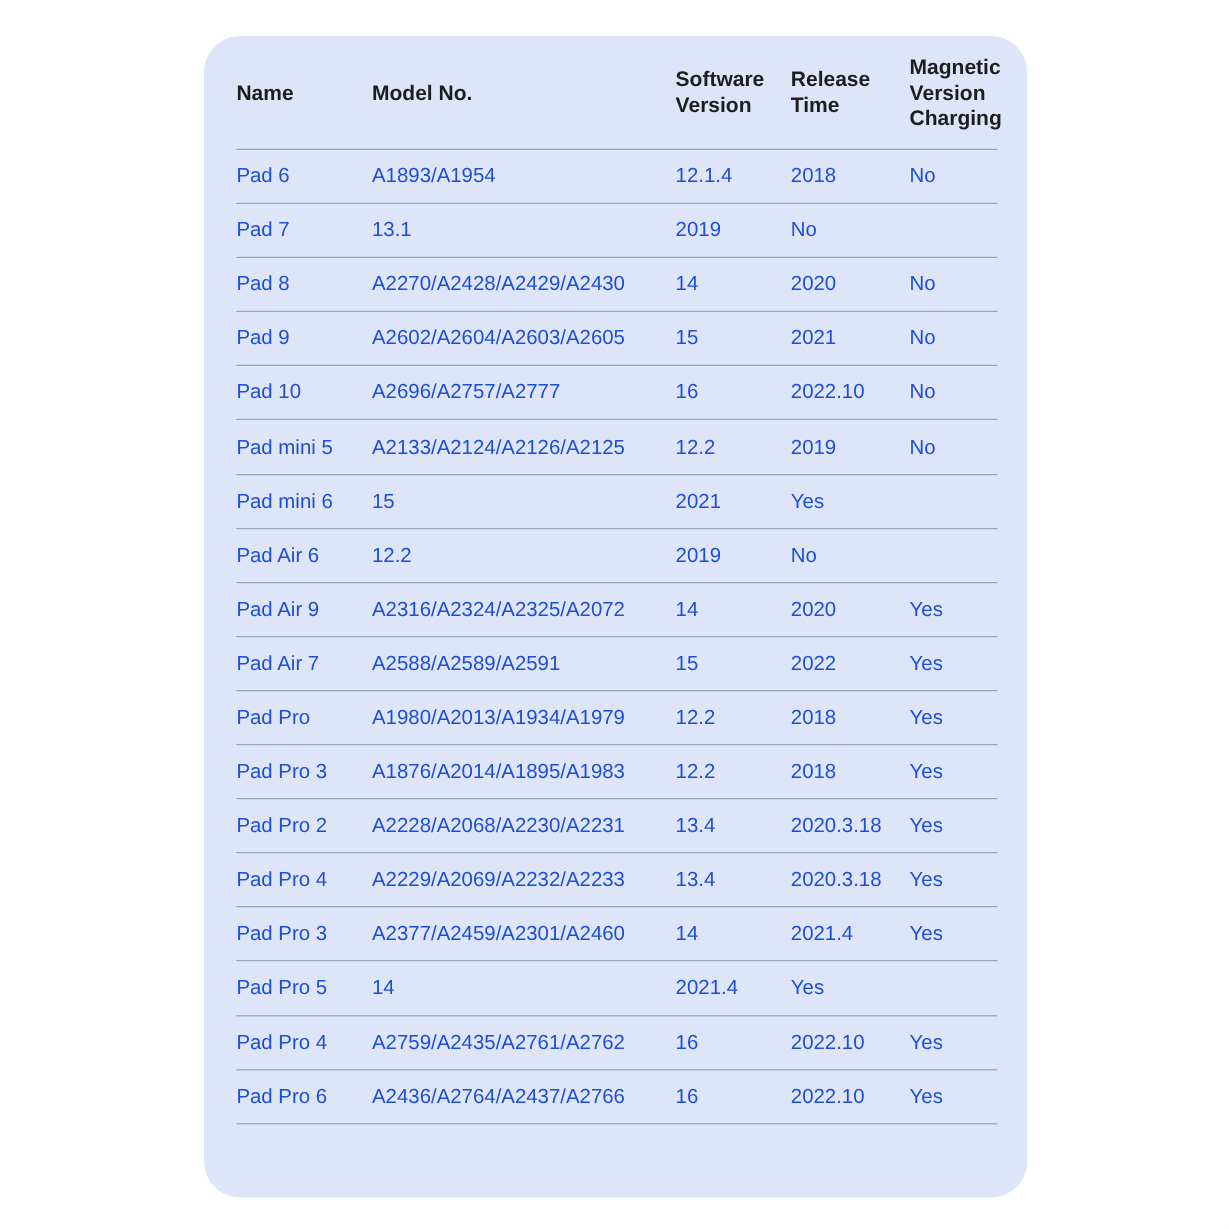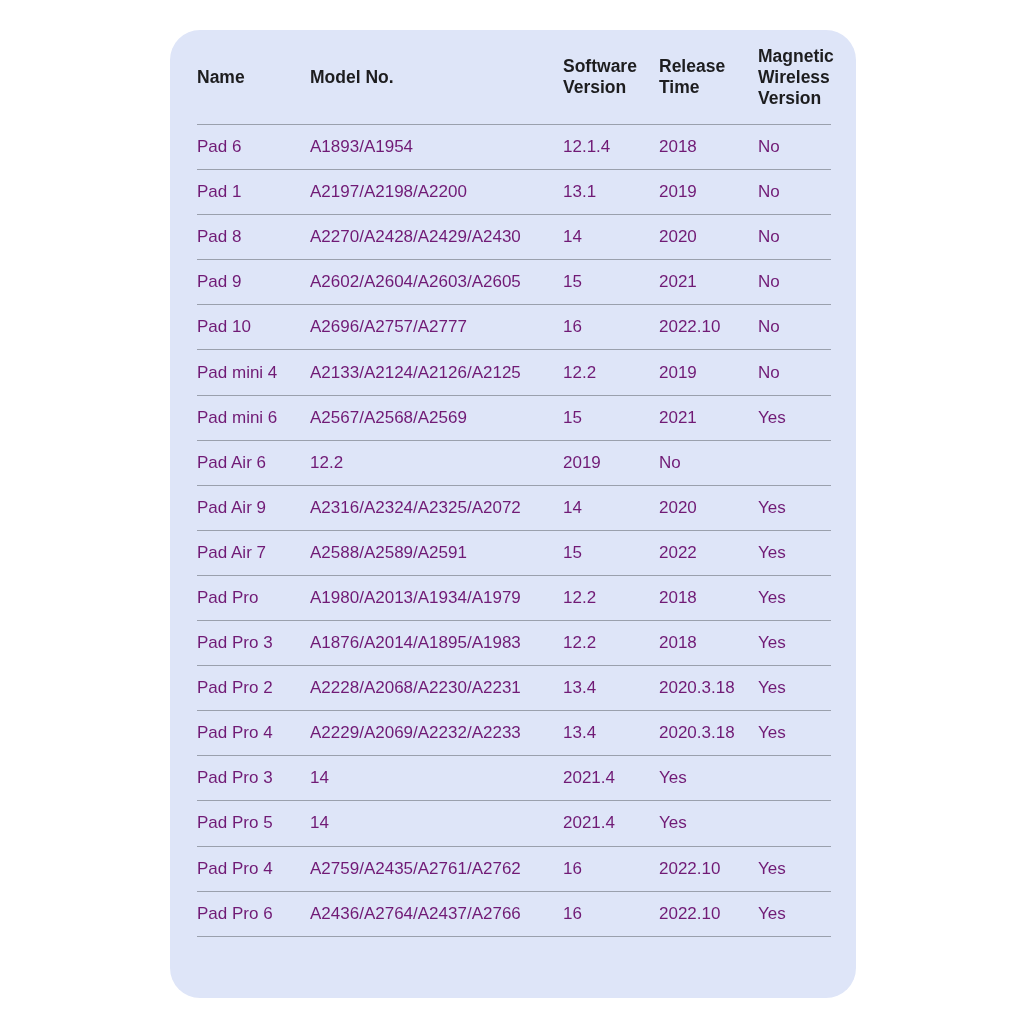--- a/index.html
+++ b/index.html
@@ -15,51 +15,50 @@
     align-items:center; height:95px;
     border-bottom:1px solid #9aa0ad;
     font-weight:bold; font-size:17.5px; line-height:21px; color:#1d1d1f;
   }
   .hrow .cell { padding-right:16px; overflow:visible; }
   .hrow .cell:last-child { padding-right:0; width:90px; }
   .drow {
     display:grid; grid-template-columns:113px 253px 96px 99px 73px;
     align-items:center; height:45.1px;
     border-bottom:1px solid #9aa0ad;
-    font-size:17px; color:#701a75;
+    font-size:17px; color:#1d4ed8;
   }
   .cell { white-space:normal; }
   .drow .cell { white-space:nowrap; padding-right:8px; }
 </style>
 </head>
 <body>
 
 <div class="page">
   <div class="card">
     <div class="table">
 
       <div class="hrow">
         <div class="cell">Name</div>
         <div class="cell">Model No.</div>
         <div class="cell">Software Version</div>
         <div class="cell">Release Time</div>
-        <div class="cell">Magnetic Wireless Version</div>
+        <div class="cell">Magnetic Version Charging</div>
       </div>
 
       <div id="table-body">
           <div class="drow">
             <div class="cell">Pad 6</div>
             <div class="cell">A1893/A1954</div>
             <div class="cell">12.1.4</div>
             <div class="cell">2018</div>
             <div class="cell">No</div>
           </div>
           <div class="drow">
-            <div class="cell">Pad 1</div>
-            <div class="cell">A2197/A2198/A2200</div>
+            <div class="cell">Pad 7</div>
             <div class="cell">13.1</div>
             <div class="cell">2019</div>
             <div class="cell">No</div>
           </div>
           <div class="drow">
             <div class="cell">Pad 8</div>
             <div class="cell">A2270/A2428/A2429/A2430</div>
             <div class="cell">14</div>
             <div class="cell">2020</div>
             <div class="cell">No</div>
@@ -72,29 +71,28 @@
             <div class="cell">No</div>
           </div>
           <div class="drow">
             <div class="cell">Pad 10</div>
             <div class="cell">A2696/A2757/A2777</div>
             <div class="cell">16</div>
             <div class="cell">2022.10</div>
             <div class="cell">No</div>
           </div>
           <div class="drow">
-            <div class="cell">Pad mini 4</div>
+            <div class="cell">Pad mini 5</div>
             <div class="cell">A2133/A2124/A2126/A2125</div>
             <div class="cell">12.2</div>
             <div class="cell">2019</div>
             <div class="cell">No</div>
           </div>
           <div class="drow">
             <div class="cell">Pad mini 6</div>
-            <div class="cell">A2567/A2568/A2569</div>
             <div class="cell">15</div>
             <div class="cell">2021</div>
             <div class="cell">Yes</div>
           </div>
           <div class="drow">
             <div class="cell">Pad Air 6</div>
             <div class="cell">12.2</div>
             <div class="cell">2019</div>
             <div class="cell">No</div>
           </div>
@@ -135,20 +133,21 @@
           </div>
           <div class="drow">
             <div class="cell">Pad Pro 4</div>
             <div class="cell">A2229/A2069/A2232/A2233</div>
             <div class="cell">13.4</div>
             <div class="cell">2020.3.18</div>
             <div class="cell">Yes</div>
           </div>
           <div class="drow">
             <div class="cell">Pad Pro 3</div>
+            <div class="cell">A2377/A2459/A2301/A2460</div>
             <div class="cell">14</div>
             <div class="cell">2021.4</div>
             <div class="cell">Yes</div>
           </div>
           <div class="drow">
             <div class="cell">Pad Pro 5</div>
             <div class="cell">14</div>
             <div class="cell">2021.4</div>
             <div class="cell">Yes</div>
           </div>

